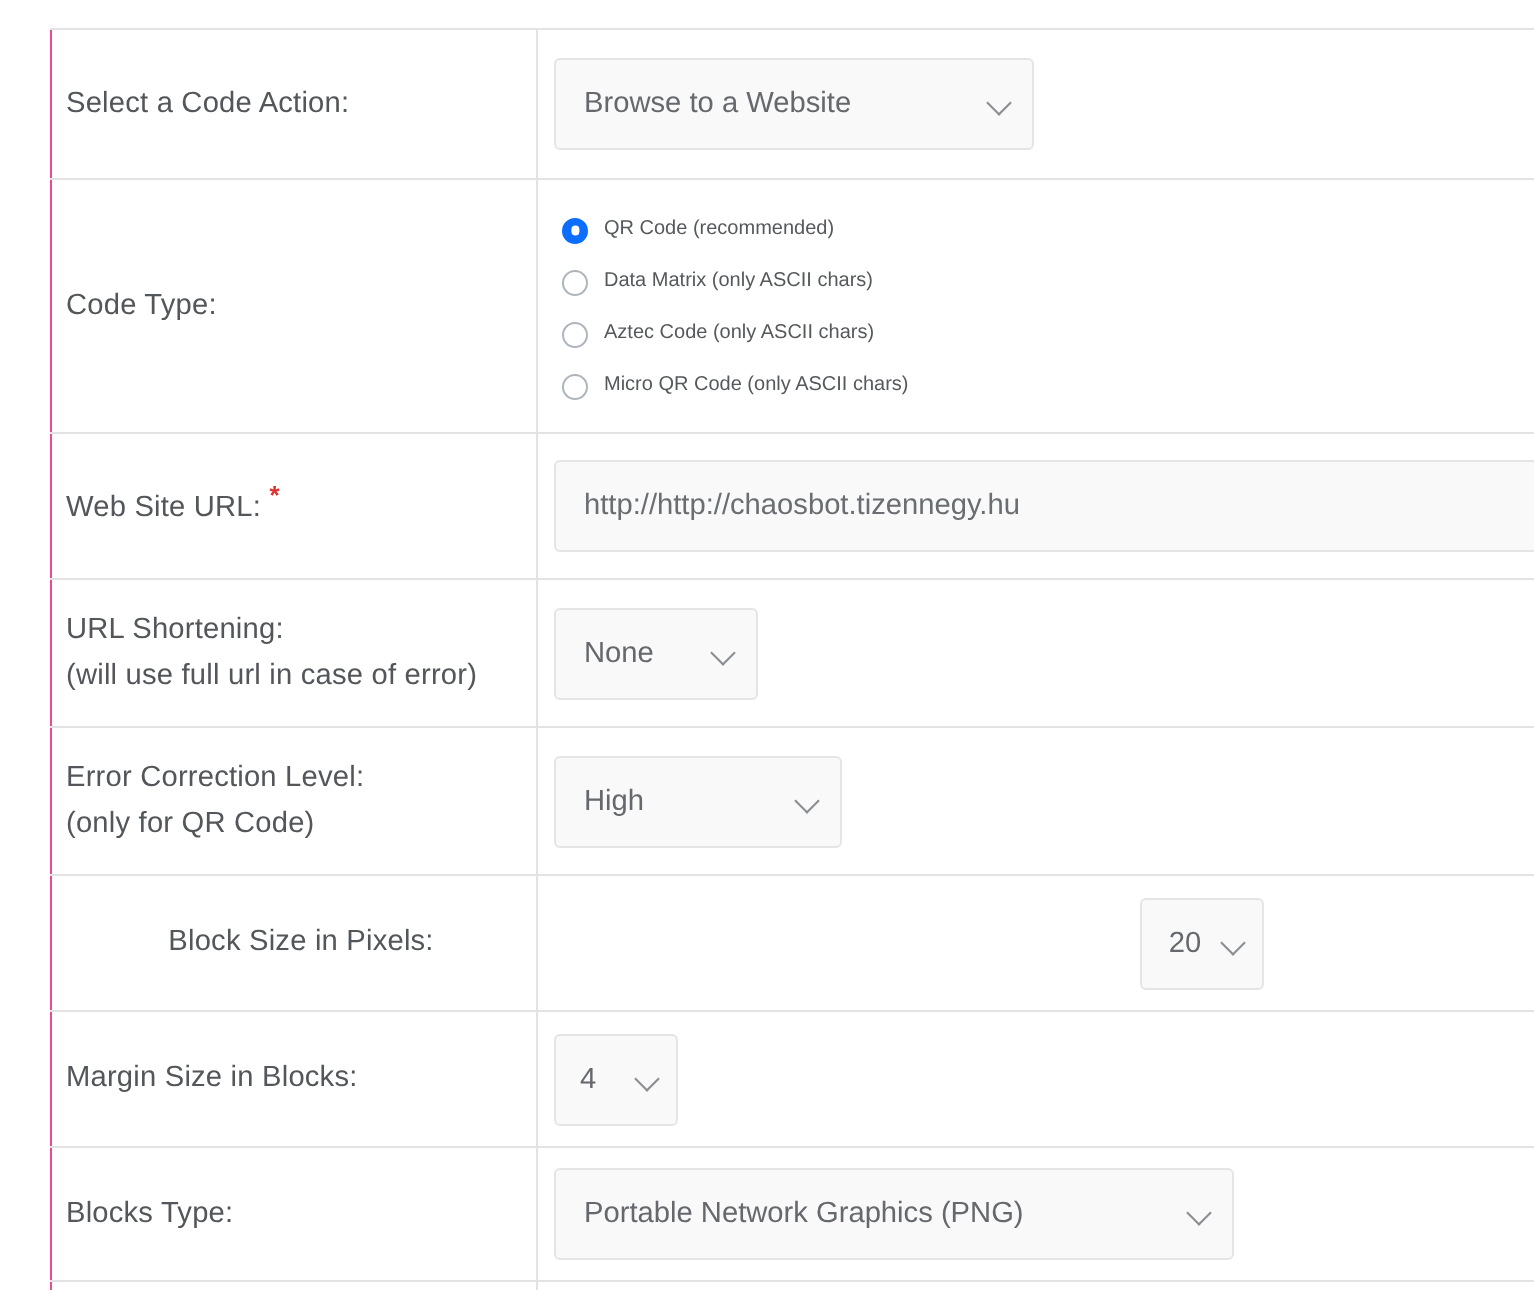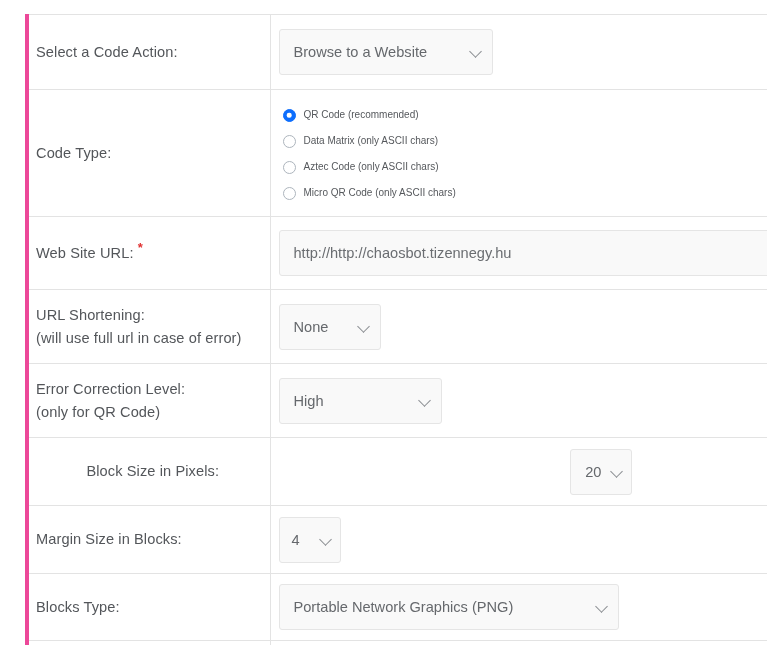--- a/index.html
+++ b/index.html
@@ -34,21 +34,21 @@
     border-left: none;
     border-right: none;
     padding: 0;
     vertical-align: middle;
     background: #ffffff;
   }
 
   
   td.label-cell {
     width: 243px;
-    border-left: 4px solid #ec4899;
+    border-left: 1px solid #ec4899;
     border-right: 1px solid #e3e3e3;
     padding: 10px 0 10px 7px;
     color: #53565a;
     font-size: 14.6px;
     line-height: 1.55;
     letter-spacing: 0.1px;
   }
 
   td.field-cell {
     padding: 10px 0 10px 8px;
@@ -94,23 +94,23 @@
   .sel .caret::before {
     content: "";
     position: absolute;
     left: 1px; top: 2px;
     width: 8px; height: 8px;
     border-right: 1.6px solid #8a8d91;
     border-bottom: 1.6px solid #8a8d91;
     transform: rotate(45deg);
   }
 
-  .sel.w-action  { width: 214px; }
+  .sel.w-action  { width: 240px; }
   .sel.w-short   { width: 102px; }
-  .sel.w-ecl     { width: 163px; }
+  .sel.w-ecl     { width: 144px; }
   .sel.w-block   { width: 62px;  padding: 0 8px 0 12px; }
   .sel.w-margin  { width: 62px;  padding: 0 8px 0 12px; }
   .sel.w-output  { width: 340px; }
   .sel.w-block .caret, .sel.w-margin .caret { margin-left: 8px; }
 
   
   .txt {
     display: block;
     background: #f9f9f9;
     border: 1px solid #e5e5e5;

